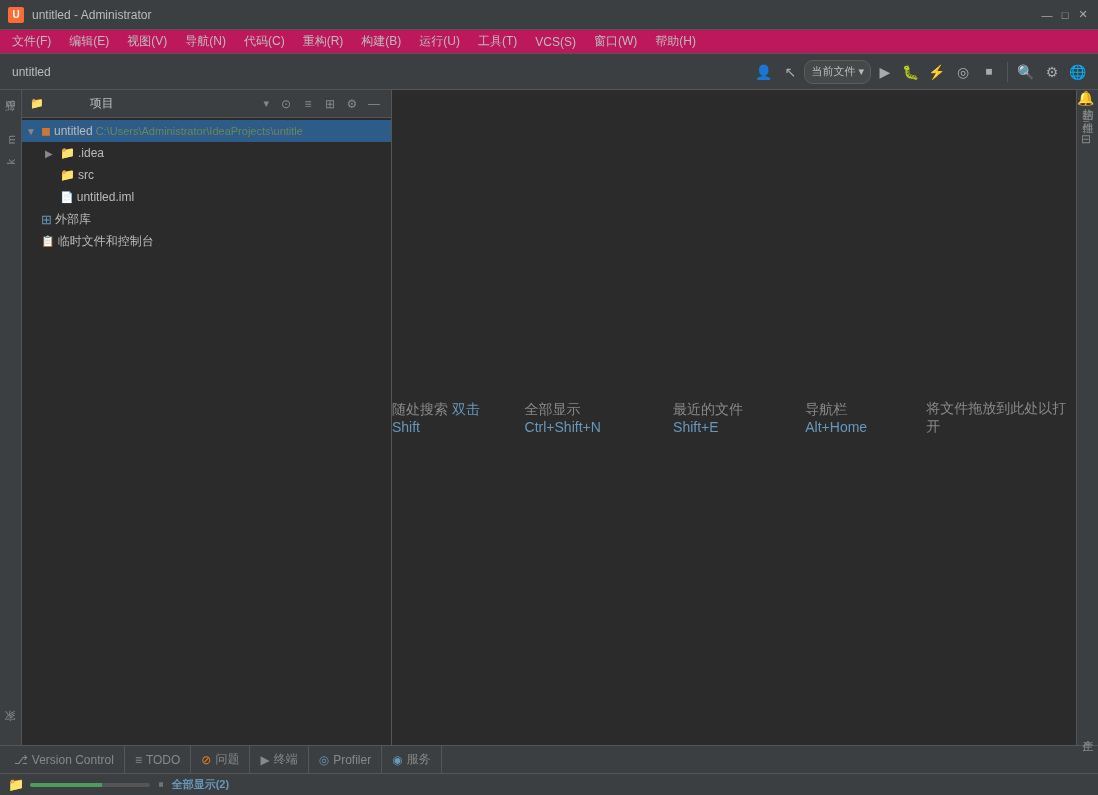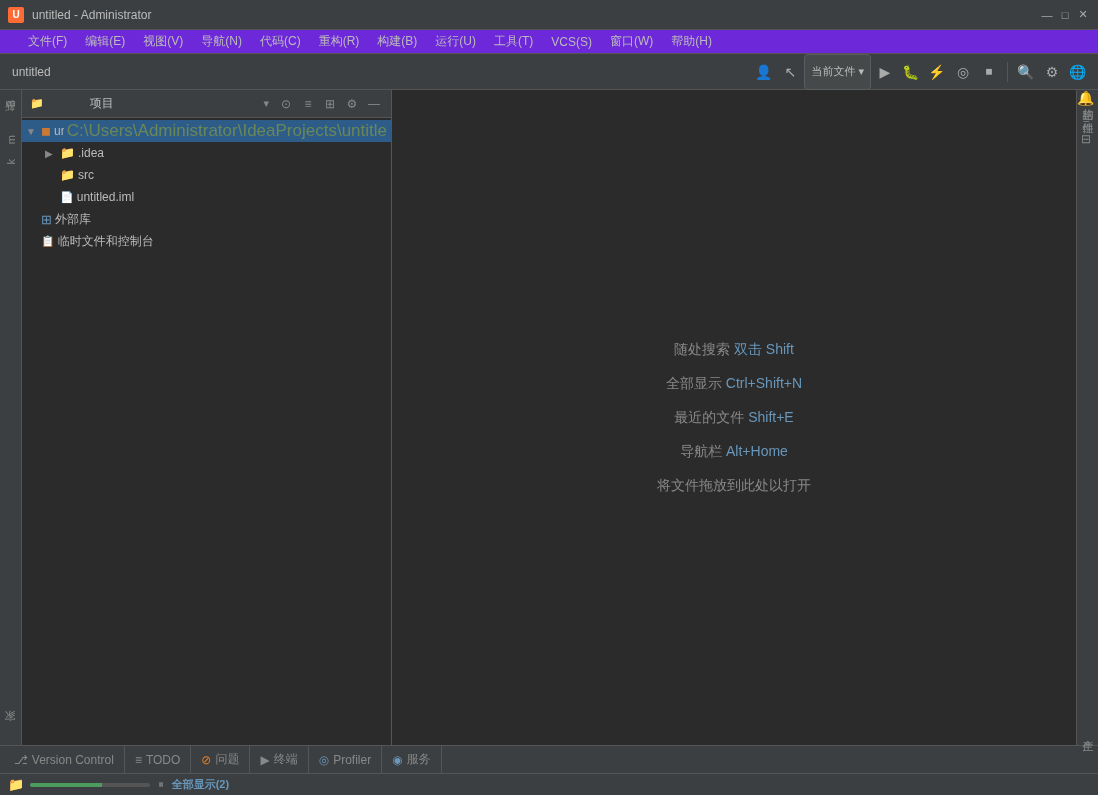--- a/index.html
+++ b/index.html
@@ -56,24 +56,24 @@
       align-items: center;
       justify-content: center;
       color: #aaa;
       font-size: 11px;
       cursor: pointer;
     }
 
     
     #menu-bar {
       height: 24px;
-      background: #6d28d9;
-      display: flex;
-      align-items: center;
-      padding: 0 20px;
+      background: #be185d;
+      display: flex;
+      align-items: center;
+      padding: 0 4px;
       border-bottom: 1px solid #555;
       gap: 2px;
     }
     .menu-item {
       padding: 2px 8px;
       color: #bbbbbb;
       font-size: 12px;
       cursor: pointer;
       border-radius: 2px;
     }
@@ -104,24 +104,24 @@
       border-radius: 3px;
       font-size: 14px;
     }
     .toolbar-separator {
       width: 1px;
       height: 20px;
       background: #555;
       margin: 0 4px;
     }
     .toolbar-dropdown {
-      height: 36px;
+      height: 24px;
       background: #45494a;
       border: 1px solid #5a5d5f;
-      border-radius: 4px;
+      border-radius: 9px;
       color: #bbbbbb;
       font-size: 11px;
       padding: 0 6px;
       display: flex;
       align-items: center;
       gap: 4px;
       cursor: pointer;
     }
     .toolbar-spacer { flex: 1; }
 
@@ -197,28 +197,28 @@
       height: 22px;
       padding: 0 4px;
       cursor: pointer;
       gap: 3px;
     }
     .tree-item.project-root { background: #2d5c88; color: #fff; }
     .tree-indent { display: inline-block; width: 16px; flex-shrink: 0; }
     .tree-arrow { color: #888; font-size: 10px; width: 12px; flex-shrink: 0; }
     .tree-icon { font-size: 12px; flex-shrink: 0; }
     .tree-label { font-size: 12px; color: #bbbbbb; white-space: nowrap; overflow: hidden; }
-    .tree-path { font-size: 17px; color: #6a8759; }
+    .tree-path { font-size: 11px; color: #6a8759; }
 
     
     #editor-area {
       flex: 1;
       background: #2b2b2b;
       display: flex;
-      flex-direction: column;
+      flex-direction: row;
       align-items: center;
       justify-content: center;
       gap: 16px;
     }
     .hint-line {
       font-size: 14px;
       color: #888;
     }
     .hint-line .shortcut {
       color: #6897bb;

